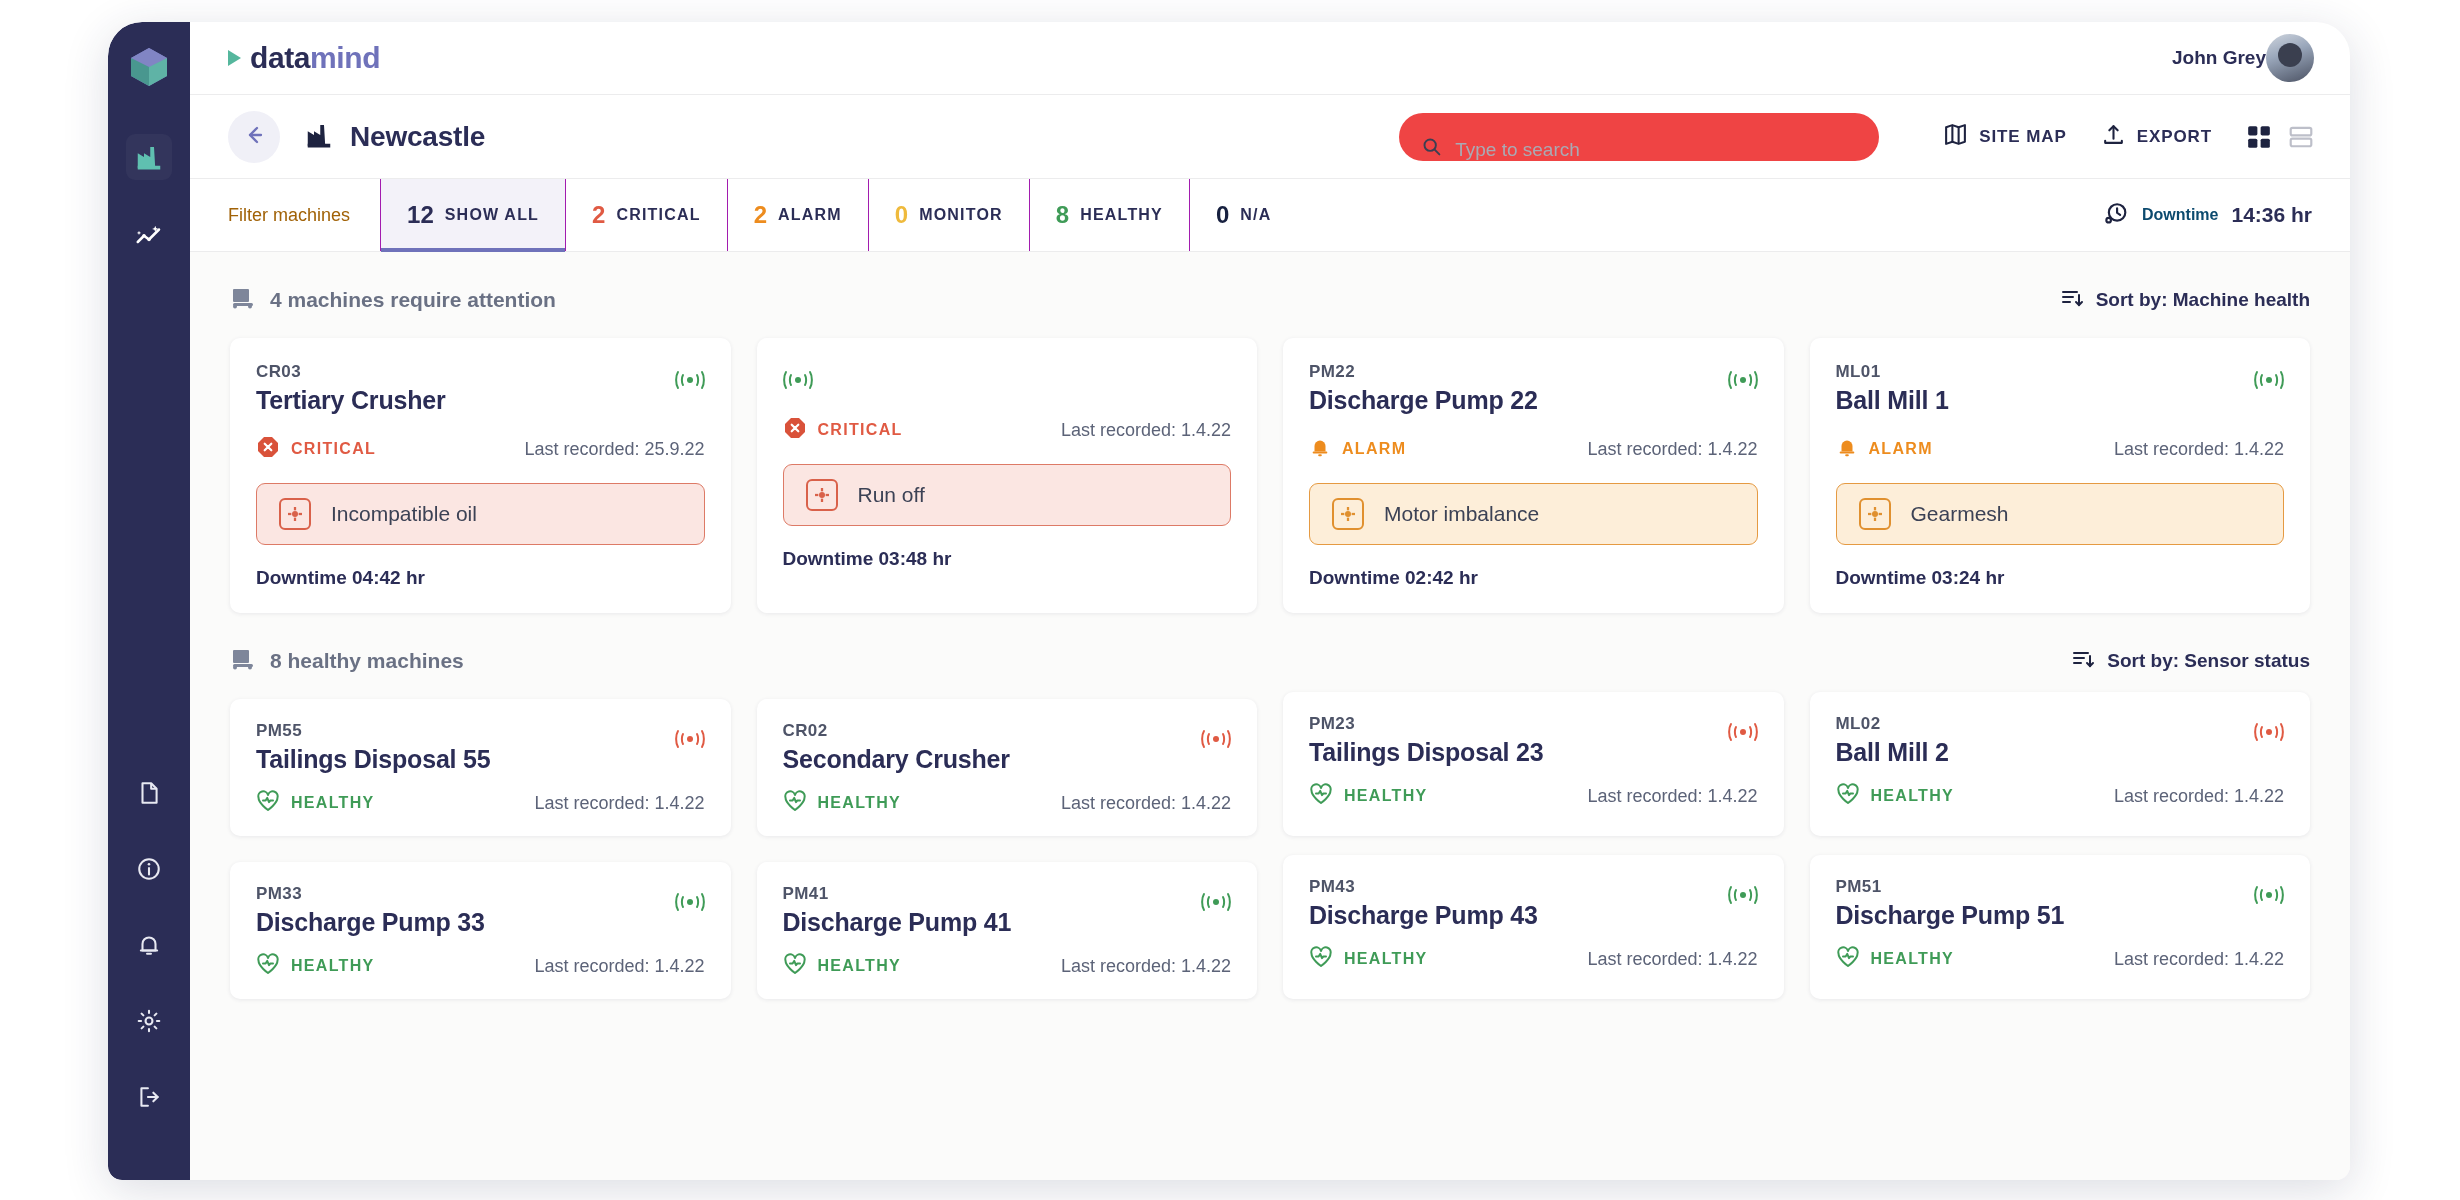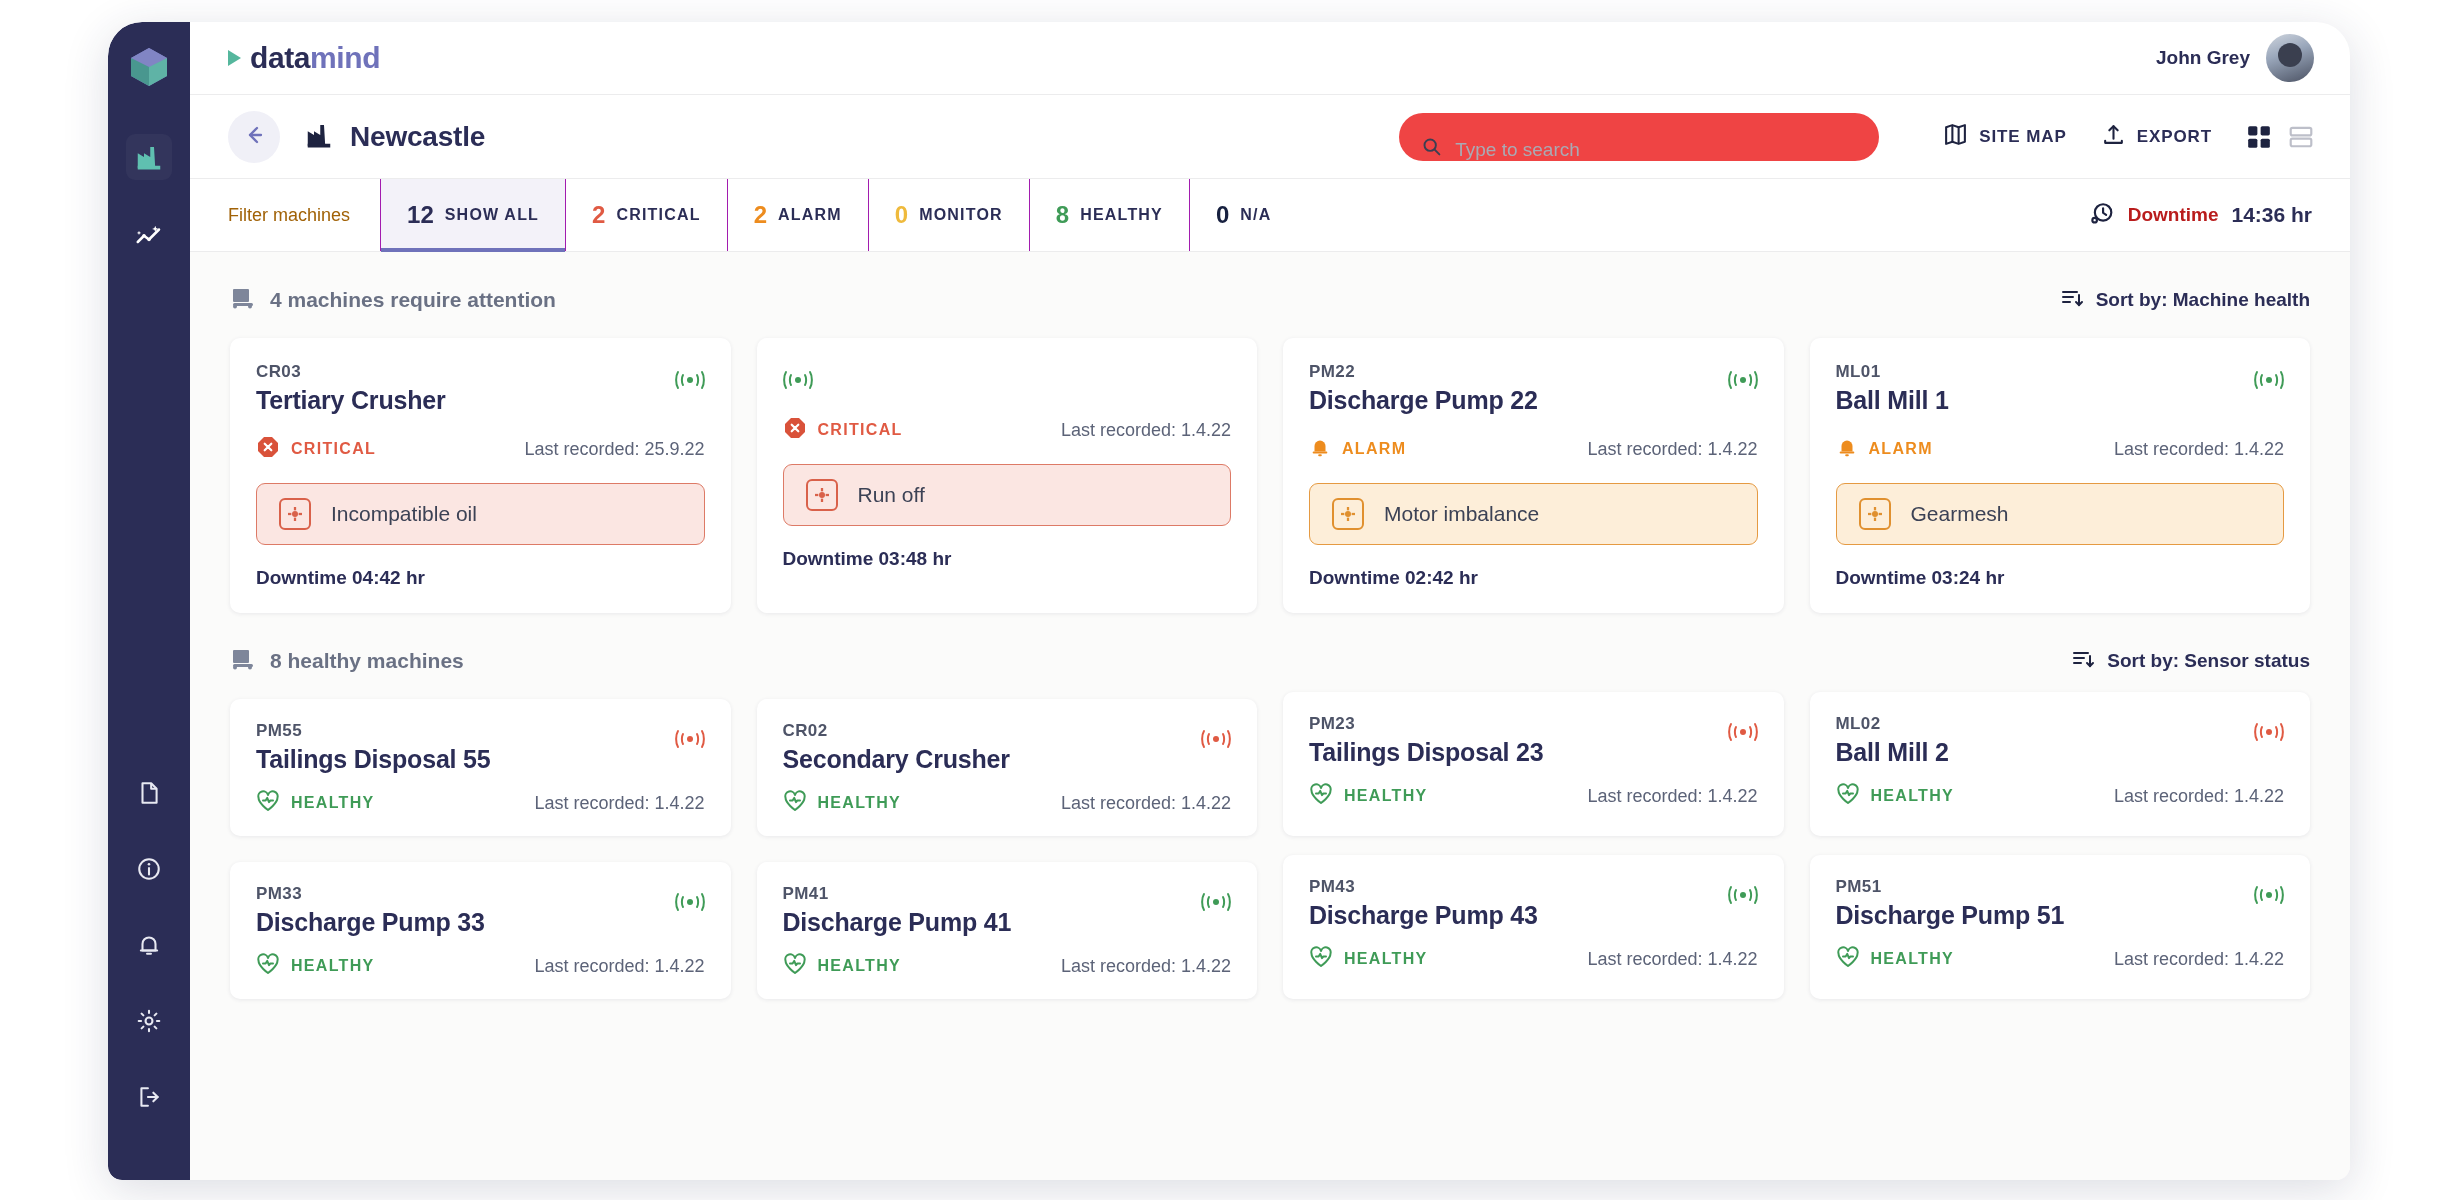--- a/index.html
+++ b/index.html
@@ -73,21 +73,21 @@
   .brand { display: flex; align-items: center; gap: 9px; }
   .brand-tri {
     width: 0; height: 0;
     border-left: 13px solid #55b79d;
     border-top: 8px solid transparent;
     border-bottom: 8px solid transparent;
   }
   .brand-text { font-size: 30px; font-weight: 700; letter-spacing: -0.4px; }
   .brand-text .a { color: #2b2d56; }
   .brand-text .b { color: #6f72ba; }
-  .user { display: flex; align-items: center; gap: 16px; }
+  .user { display: flex; align-items: center; }
   .user-name { font-size: 19px; font-weight: 700; color: #2b2d56; }
   .avatar {
     width: 48px; height: 48px; border-radius: 50%;
     background: linear-gradient(160deg,#cfd5de 0%,#9aa7bb 40%,#4a5162 100%);
     position: relative; overflow: hidden;
   }
   .avatar::after {
     content: ""; position: absolute; left: 12px; top: 9px;
     width: 24px; height: 24px; border-radius: 50%;
     background: #3a3f4f;
@@ -173,21 +173,21 @@
   .tab-count { font-size: 24px; font-weight: 700; }
   .tab-name {
     font-size: 16px; font-weight: 700; color: #2b2d56;
     letter-spacing: 1.2px; text-transform: uppercase;
   }
   .downtime-wrap {
     margin-left: auto;
     display: flex; align-items: center; gap: 13px;
     padding-right: 38px;
   }
-  .downtime-label { font-size: 19px; font-weight: 700; color: #b91c1c; }
+  .downtime-label { font-size: 16px; font-weight: 700; color: #0c4a6e; }
   .downtime-value { font-size: 21px; font-weight: 700; color: #2b2d56; }
 
   
   .content {
     flex: 1;
     padding: 34px 40px 0 40px;
     overflow: hidden;
   }
   .section-head {
     display: flex; align-items: center; justify-content: space-between;

